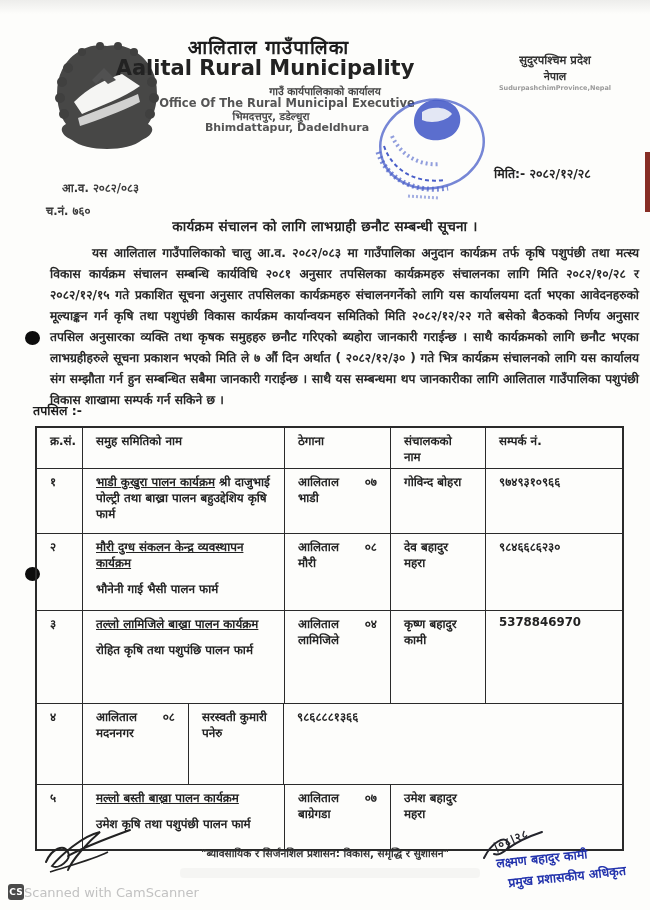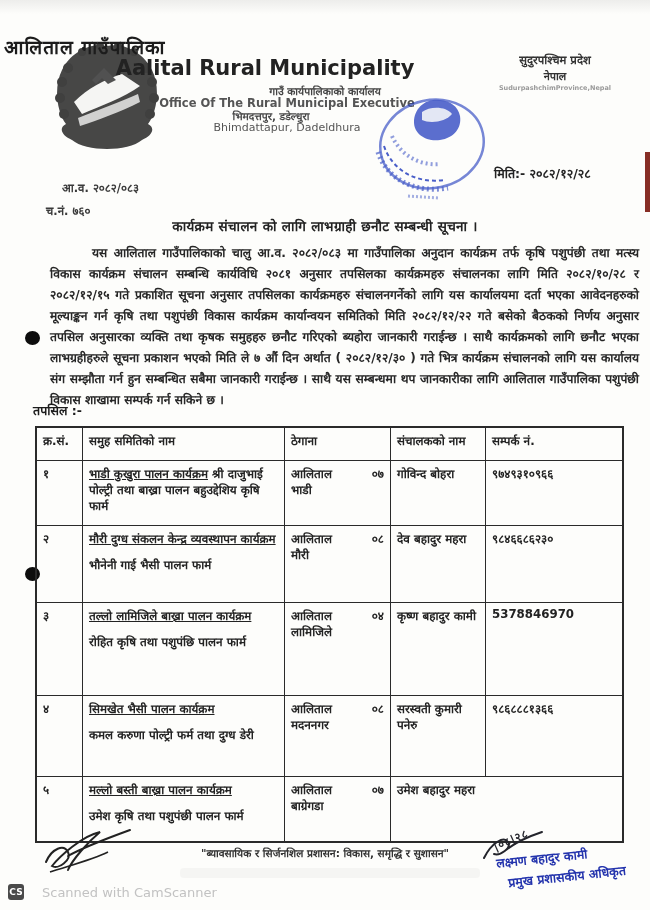--- a/index.html
+++ b/index.html
@@ -4,65 +4,65 @@
 <style>
   html,body{margin:0;padding:0;background:#e9e9e9;}
   .page{
     position:relative;width:650px;height:910px;margin:0 auto;
     background:#fdfdfb;overflow:hidden;
     font-family:"DejaVu Sans","Liberation Sans",sans-serif;
     color:#1c1c1c;
   }
   .abs{position:absolute;}
   
-  .title-np{left:4px;right:0;top:34px;font-size:19px;font-weight:bold;text-align:left;padding-right:117px;letter-spacing:1px;}
+  .title-np{left:4px;right:0;top:34px;font-size:19px;font-weight:bold;text-align:center;padding-right:117px;letter-spacing:1px;}
   .title-en{left:0;right:0;top:56px;font-size:21px;font-weight:bold;text-align:center;padding-right:120px;color:#222;}
   .office-np{left:0;right:0;top:84px;font-size:10.5px;font-weight:bold;text-align:center;color:#444;}
   .office-en{left:0;right:0;top:96px;font-size:11.5px;font-weight:bold;text-align:center;padding-right:120px;color:#555;padding-left:44px;}
   .place-np{left:0;right:0;top:109px;font-size:10.5px;font-weight:bold;text-align:center;padding-right:108px;color:#4a4a4a;}
-  .place-en{left:0;right:0;top:121px;font-size:11px;font-weight:normal;text-align:center;padding-right:76px;color:#555;}
+  .place-en{left:0;right:0;top:121px;font-size:11px;font-weight:bold;text-align:center;padding-right:76px;color:#555;}
   .prov-np{left:470px;top:52px;width:170px;text-align:center;font-size:11.5px;font-weight:bold;color:#333;}
   .country-np{left:470px;top:68px;width:170px;text-align:center;font-size:11px;font-weight:bold;color:#333;}
   .prov-en{left:470px;top:84px;width:170px;text-align:center;font-size:6.5px;color:#9a9a9a;font-weight:bold;}
   .fy{left:62px;top:180px;font-size:11.5px;font-weight:bold;color:#3a3a3a;}
   .dn{left:46px;top:203px;font-size:11.5px;font-weight:bold;color:#3a3a3a;}
   .date-line{left:494px;top:165px;font-size:12.5px;font-weight:bold;color:#222;}
   .edge-red{left:645px;top:152px;width:5px;height:60px;background:#7d1c12;opacity:.92;}
   .hole{width:15px;height:14px;border-radius:50%;background:#0d0d0d;}
   
   .notice-title{left:0;right:0;top:217px;text-align:center;font-size:13.5px;font-weight:bold;color:#222;letter-spacing:.3px;}
   .body-par{left:50px;top:243px;width:589px;text-align:justify;text-indent:42px;
     font-size:12.2px;line-height:21px;font-weight:bold;color:#262626;}
   .tapasil{left:33px;top:402px;font-size:12.5px;font-weight:bold;}
   
   .tbl{left:35px;top:426px;width:585px;border:2px solid #2a2a2a;background:transparent;}
   .trow{display:flex;border-bottom:1.6px solid #2a2a2a;}
   .trow:last-child{border-bottom:none;}
-  .tc{border-right:1.6px solid #2a2a2a;padding:4px 6px;font-size:11.8px;font-weight:bold;color:#222;box-sizing:border-box;}
+  .tc{border-right:1.6px solid #2a2a2a;padding:4px 13px;font-size:11.8px;font-weight:bold;color:#222;box-sizing:border-box;}
   .tc:last-child{border-right:none;}
   .c1{width:46px;}
   .c2{width:202px;}
   .c3{width:106px;}
   .c4{width:95px;}
   .c5{flex:1;}
   .hrow{min-height:32px;}
   .rh1{min-height:64px;}
   .rh2{min-height:76px;}
   .rh3{min-height:92px;}
   .rh4{min-height:80px;}
   .rh5{min-height:64px;}
   .prog{text-decoration:underline;}
   .sub-block{margin-top:10px;text-decoration:none;font-weight:bold;}
   .addr-l1{display:flex;justify-content:space-between;}
   
   .motto{left:0;right:0;top:846px;text-align:center;font-size:10.5px;font-weight:bold;color:#333;}
   .stamp-name{left:496px;top:850px;font-size:12.5px;font-weight:bold;color:#2434ad;transform:rotate(-6deg);white-space:nowrap;}
   .stamp-title{left:508px;top:868px;font-size:12.5px;font-weight:bold;color:#2434ad;transform:rotate(-6deg);white-space:nowrap;}
   .sign-date{left:492px;top:832px;font-size:11px;font-weight:bold;color:#23242b;transform:rotate(-24deg);letter-spacing:1px;}
-  .cam{left:8px;top:884px;display:flex;align-items:center;gap:18px;}
+  .cam{left:8px;top:884px;display:flex;align-items:center;gap:0;}
   .cam-icon{width:16px;height:16px;background:#4a4a4a;color:#fff;border-radius:3px;
     font-size:9px;font-weight:bold;display:flex;align-items:center;justify-content:center;}
   .cam-text{font-size:13px;color:#c2c2c2;}
   .smudge-top{left:0;top:0;width:650px;height:14px;background:linear-gradient(to bottom,rgba(120,120,120,.12),rgba(255,255,255,0));}
   .smudge-bot{left:180px;top:868px;width:300px;height:10px;background:rgba(150,150,150,.08);border-radius:4px;}
 </style>
 </head>
 <body>
 
 <div class="page">
@@ -175,21 +175,20 @@
             <span>०४</span>
           </div>
         <div>लामिजिले</div>
       </div>
       <div class="tc c4">कृष्ण बहादुर कामी</div>
       <div class="tc c5">5378846970</div>
     </div>
 
     <div class="trow rh4">
       <div class="tc c1">४</div>
-      <div class="tc c2"><span class="prog">सिमखेत भैसी पालन कार्यक्रम</span><div class="sub-block">कमल करुणा पोल्ट्री फर्म तथा दुग्ध डेरी</div></div>
       <div class="tc c3">
         <div class="addr-l1">
             <span>आलिताल</span>
             <span>०८</span>
           </div>
         <div>मदननगर</div>
       </div>
       <div class="tc c4">सरस्वती कुमारी पनेरु</div>
       <div class="tc c5">९८६८८८१३६६</div>
     </div>

